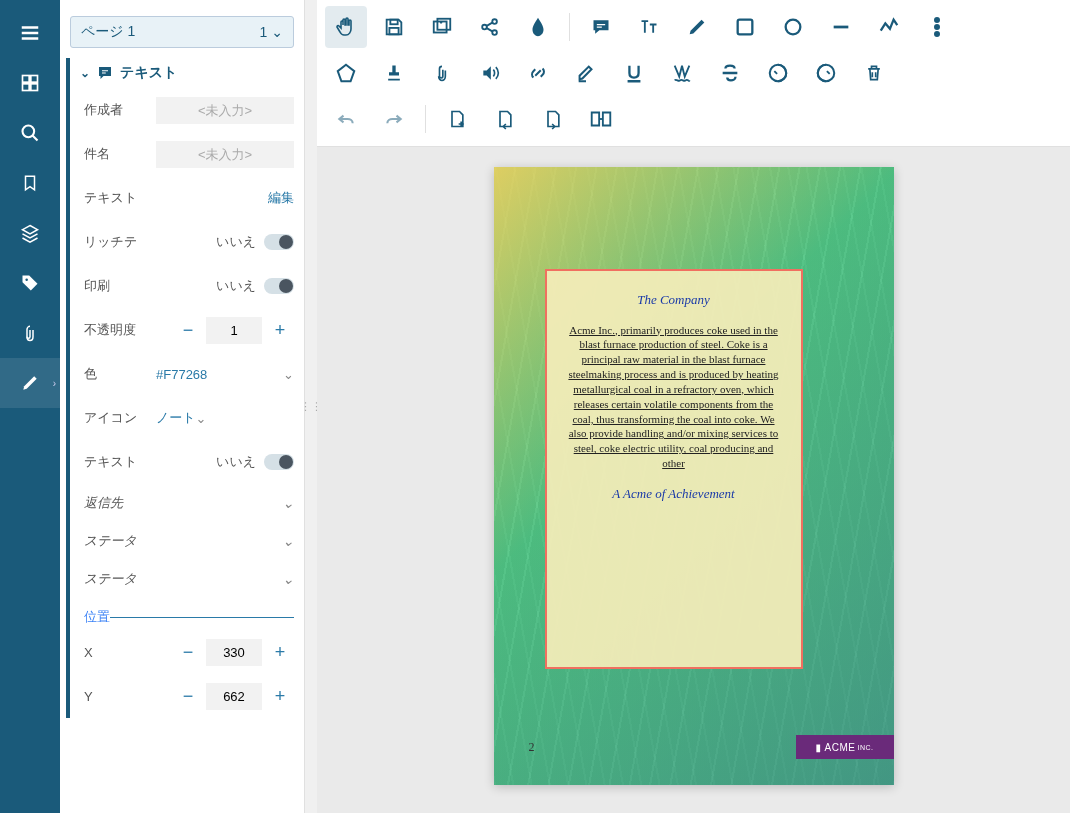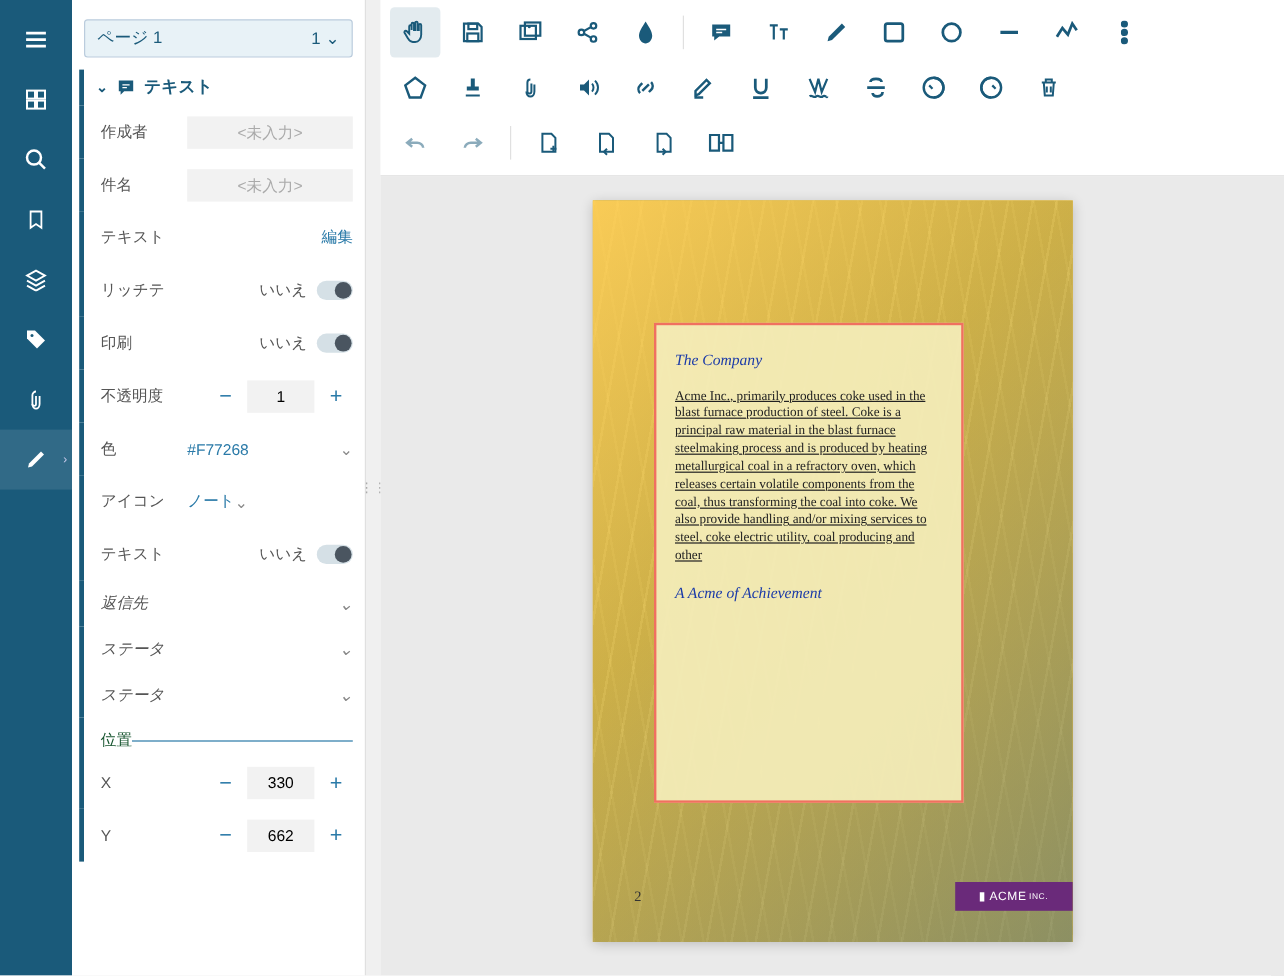--- a/index.html
+++ b/index.html
@@ -33,38 +33,38 @@
 .prop-row input.txt::placeholder { color: #aaa; }
 .link-val { color: #2a7aa8; cursor: pointer; }
 .toggle { display: flex; align-items: center; gap: 8px; justify-content: center; }
 .toggle .track { width: 30px; height: 16px; background: #d5e0e6; border-radius: 8px; position: relative; cursor: pointer; }
 .toggle .knob { position: absolute; right: 1px; top: 1px; width: 14px; height: 14px; background: #4a5560; border-radius: 50%; }
 .num-ctrl { display: flex; align-items: center; justify-content: flex-end; gap: 4px; width: 100%; }
 .num-ctrl button { width: 28px; height: 28px; border: none; background: transparent; color: #2a7aa8; font-size: 18px; cursor: pointer; }
 .num-ctrl input { width: 56px; text-align: center; border: none; background: #f2f2f2; padding: 6px 4px; font-size: 13px; }
 .drop-row { padding: 10px 10px 10px 14px; border-left: 4px solid #1a5a7a; margin-left: 6px; display: flex; justify-content: space-between; align-items: center; color: #555; font-size: 13px; cursor: pointer; font-style: italic; }
 .drop-row .chev { color: #888; font-size: 14px; }
-.sec-head { color: #14532d; font-size: 13px; padding: 10px 10px 4px 14px; border-left: 4px solid #1a5a7a; margin-left: 6px; display: flex; align-items: center; gap: 0; }
+.sec-head { color: #3b82f6; font-size: 13px; padding: 10px 10px 4px 14px; border-left: 4px solid #1a5a7a; margin-left: 6px; display: flex; align-items: center; gap: 0; }
 .sec-head .line { flex: 1; border-top: 1px solid #2a7aa8; }
 
 
 .drag { width: 12px; background: #f0f0f0; display: flex; align-items: center; justify-content: center; color: #aaa; cursor: ew-resize; font-size: 11px; }
 
 
 .main { flex: 1; display: flex; flex-direction: column; background: #eaeaea; }
 .toolbar { background: #fff; border-bottom: 1px solid #e0e0e0; padding: 4px 6px; }
 .tool-row { display: flex; align-items: center; gap: 6px; flex-wrap: wrap; padding: 2px; }
 .tbtn { width: 42px; height: 42px; display: flex; align-items: center; justify-content: center; cursor: pointer; border-radius: 4px; color: #1a5a7a; }
 .tbtn.active { background: rgba(26,90,122,0.12); }
 .tbtn svg { fill: none; stroke: #1a5a7a; stroke-width: 2; }
 .tbtn.fill svg { fill: #1a5a7a; stroke: none; }
 .tsep { width: 1px; height: 28px; background: #e0e0e0; margin: 0 4px; }
 
 .viewer { flex: 1; position: relative; overflow: auto; display: flex; justify-content: center; padding: 20px 0 0 0; }
-.page { width: 400px; height: 618px; background: #eab308; box-shadow: 0 2px 10px rgba(0,0,0,0.2); position: relative; overflow: hidden; }
+.page { width: 400px; height: 618px; background: #22c55e; box-shadow: 0 2px 10px rgba(0,0,0,0.2); position: relative; overflow: hidden; text-align: center; }
 .photo { position: absolute; inset: 0; background:
   linear-gradient(135deg, rgba(255,210,100,0.85) 0%, rgba(180,200,220,0.3) 40%, rgba(90,130,160,0.6) 100%),
   repeating-linear-gradient(100deg, rgba(255,255,255,0.05) 0 2px, rgba(0,0,0,0.05) 2px 20px),
   repeating-linear-gradient(80deg, rgba(255,255,255,0.03) 0 2px, rgba(0,0,0,0.03) 2px 18px);
 }
 .note-box { position: absolute; left: 51px; top: 102px; width: 258px; height: 400px; background: rgba(243,236,184,0.94); border: 2px solid #f07060; padding: 20px 16px; font-family: Georgia, serif; font-size: 11px; line-height: 1.35; color: #222; overflow: hidden; }
 .note-box h3 { font-style: italic; color: #1a3aa8; font-weight: normal; font-size: 13px; margin-bottom: 14px; }
 .note-box h3.sec2 { margin-top: 14px; }
 .note-box p { margin-bottom: 8px; text-decoration: underline; }
 .pgnum { position: absolute; left: 35px; bottom: 30px; font-family: Georgia, serif; font-size: 12px; color: #333; }

